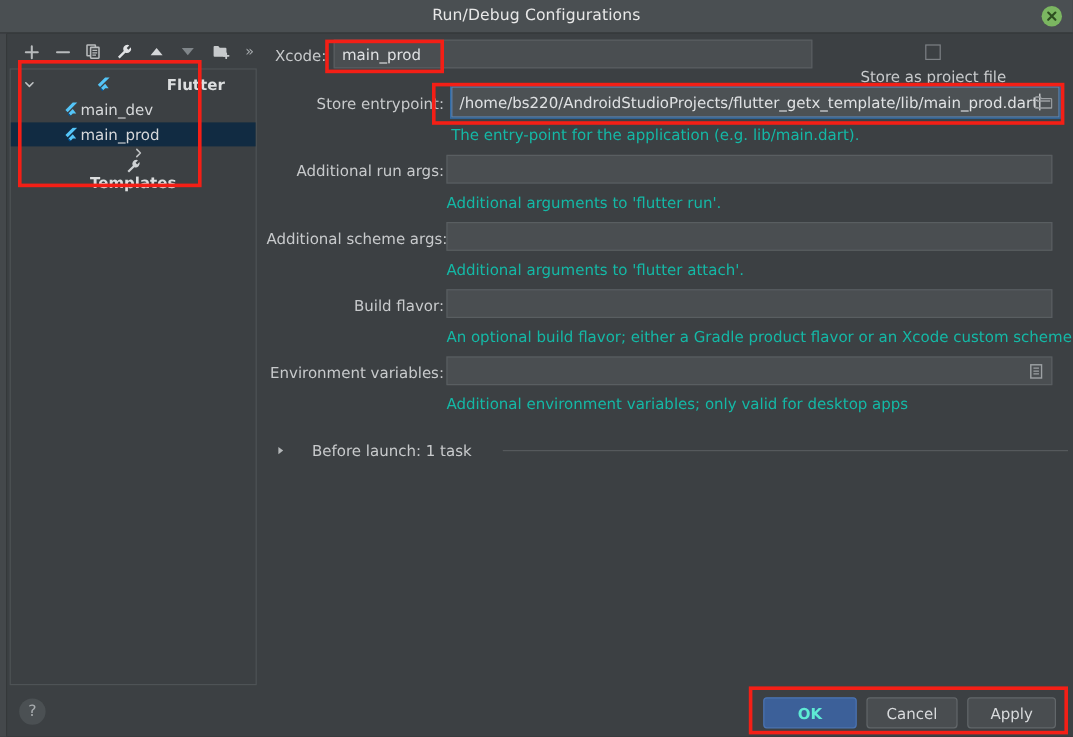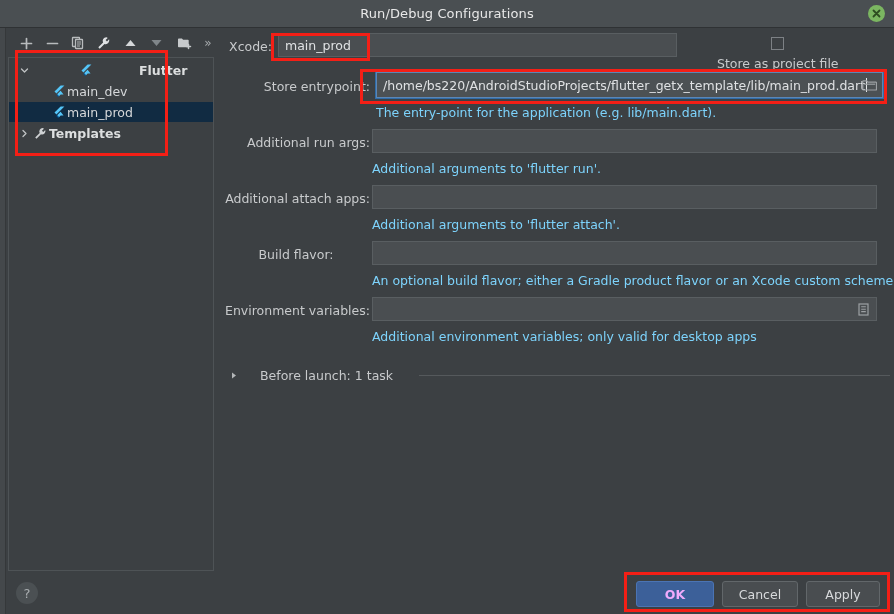--- a/index.html
+++ b/index.html
@@ -155,21 +155,21 @@
   .lbl {
     position: absolute;
     font-size: 12.5px;
     color: #c8cacc;
     text-align: right;
     white-space: nowrap;
   }
   .hint {
     position: absolute;
     font-size: 12.5px;
-    color: #7dd3fc;
+    color: #14b8a6;
     white-space: nowrap;
   }
 
   .field {
     position: absolute;
     background: #4a4e51;
     border: 1px solid #595e61;
     box-sizing: border-box;
     font-size: 12.5px;
     color: #dfe1e3;
@@ -249,21 +249,21 @@
     display: flex;
     align-items: center;
     justify-content: center;
     color: #d8dadc;
     background: #494d50;
     border: 1px solid #62676a;
   }
   .btn.primary {
     background: #3c6099;
     border: 1px solid #4b74b4;
-    color: #f0abfc;
+    color: #5eead4;
     font-weight: bold;
   }
 
   
   .annot {
     position: absolute;
     border: 3px solid #f41f16;
     box-sizing: border-box;
     pointer-events: none;
   }
@@ -363,21 +363,21 @@
       <div class="tw-icon" style="margin-left:18px;">
         <svg width="13" height="13" viewBox="0 0 16 16">
           <path d="M10.6 0.6 3.1 8.1l2.3 2.3 9.8-9.8z" fill="#54c5f8"></path>
           <path d="M10.6 7.2 6.3 11.5l2.3 2.3 2.1-2.1h3.5z" fill="#54c5f8"></path>
           <path d="M8.6 13.8 6.3 11.5 5.4 12.4l2.3 2.3z" fill="#01579b"></path>
         </svg>
       </div>
       <div class="tw-label">main_prod</div>
     </div>
 
-    <div class="tree-row" style="top:65px;">
+    <div class="tree-row" style="top:65px;flex-direction:column;">
       <div class="tw-arrow" style="margin-left:8px;">
         <svg width="9" height="9" viewBox="0 0 9 9">
             <path d="M3 1.5 L6 4.5 L3 7.5" fill="none" stroke="currentColor" stroke-width="1.3" stroke-linecap="round" stroke-linejoin="round"></path>
           </svg>
       </div>
       <div class="tw-icon">
         <svg width="13" height="13" viewBox="0 0 14 14">
           <path d="M9.3 1.2a3.6 3.6 0 0 0-3.2 5.3L1.3 11.3l1.4 1.4 4.8-4.8a3.6 3.6 0 0 0 4.6-4.6L10 5.4 8.6 4 10.7 1.9a3.6 3.6 0 0 0-1.4-.7z" fill="#cfd2d4"></path>
         </svg>
       </div>
@@ -418,27 +418,27 @@
       </div>
     </div>
     <div class="hint" style="left:154px; top:77px;">The entry-point for the application (e.g. lib/main.dart).</div>
 
     <div class="lbl" style="left:0px; top:107px; width:148px;">Additional run args:</div>
     <div class="field" style="left:150px; top:101px; width:505px; height:24px;">
       <span class="field-text"></span>
     </div>
     <div class="hint" style="left:150px; top:133px;">Additional arguments to 'flutter run'.</div>
 
-    <div class="lbl" style="left:0px; top:163px; width:148px;">Additional attach apps:</div>
+    <div class="lbl" style="left:0px; top:163px; width:148px;">Additional scheme args:</div>
     <div class="field" style="left:150px; top:157px; width:505px; height:24px;">
       <span class="field-text"></span>
     </div>
     <div class="hint" style="left:150px; top:189px;">Additional arguments to 'flutter attach'.</div>
 
-    <div class="lbl" style="left:0px; top:219px; width:148px;text-align:center;">Build flavor:</div>
+    <div class="lbl" style="left:0px; top:219px; width:148px;">Build flavor:</div>
     <div class="field" style="left:150px; top:213px; width:505px; height:24px;">
       <span class="field-text"></span>
     </div>
     <div class="hint" style="left:150px; top:245px;">An optional build flavor; either a Gradle product flavor or an Xcode custom scheme.</div>
 
     <div class="lbl" style="left:0px; top:275px; width:148px;">Environment variables:</div>
     <div class="field" style="left:150px; top:269px; width:505px; height:24px;">
       <span class="field-text"></span>
       <div class="field-btn">
         <svg width="11" height="13" viewBox="0 0 11 13">

